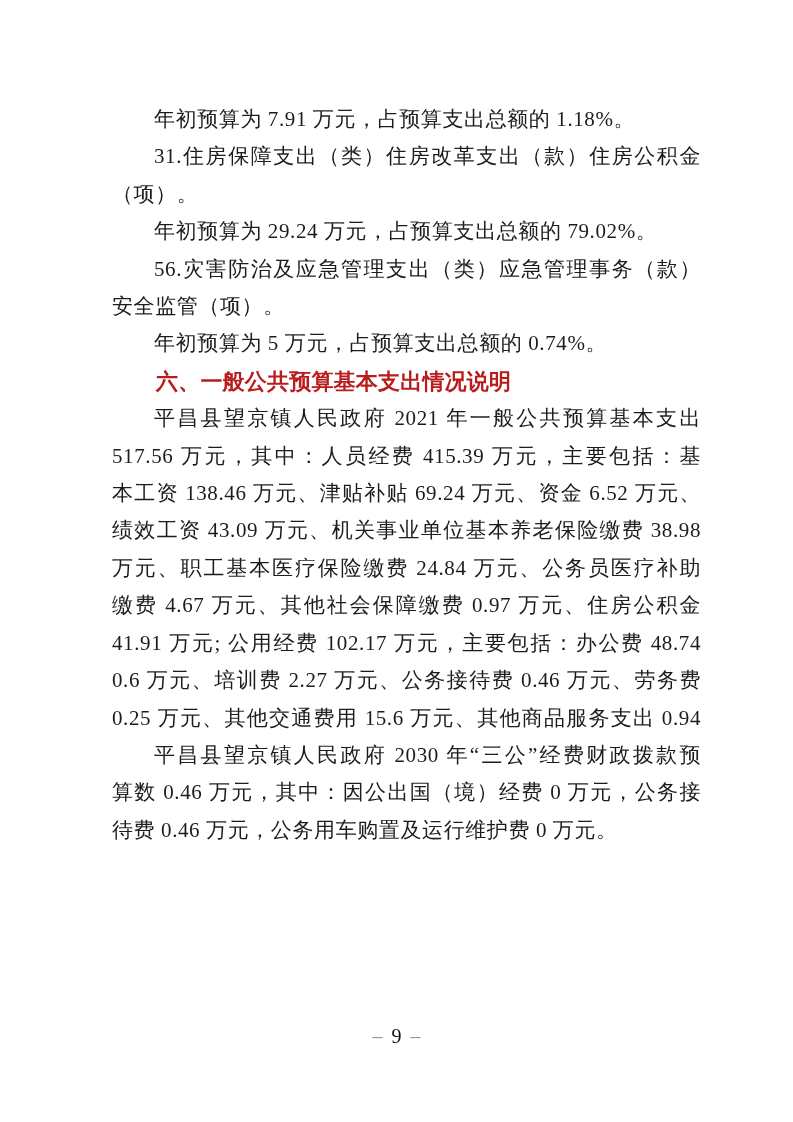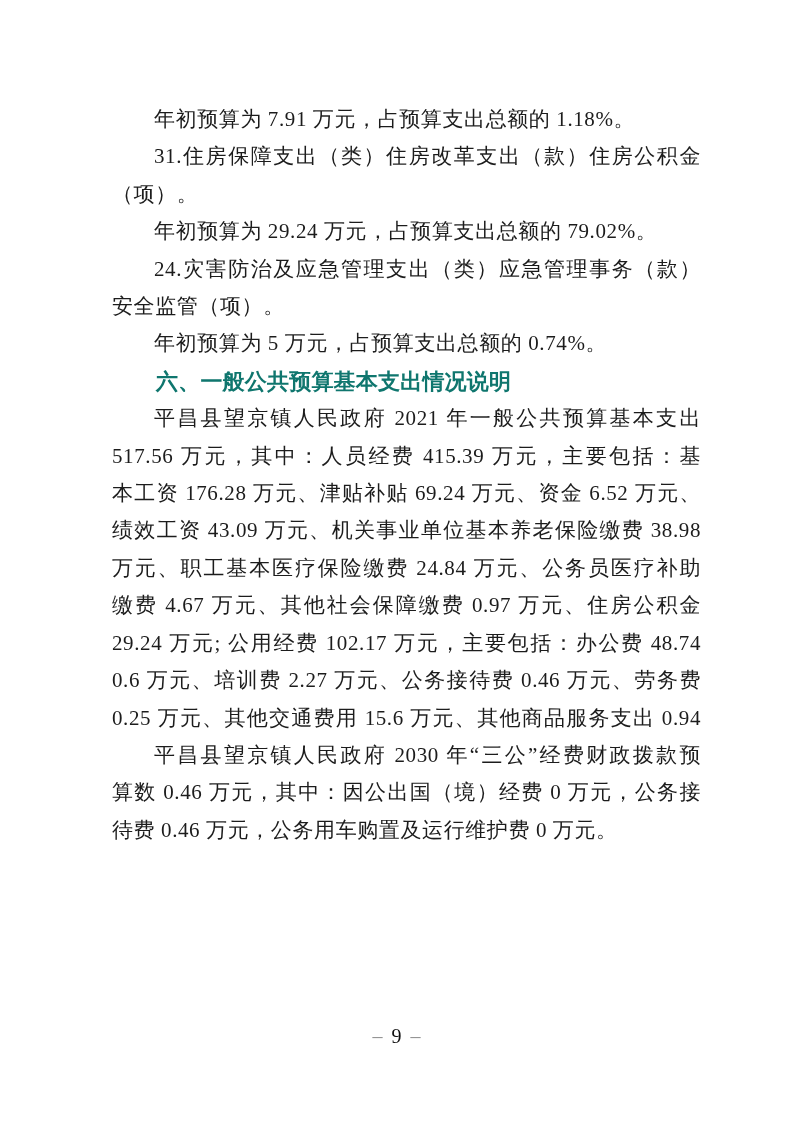--- a/index.html
+++ b/index.html
@@ -37,21 +37,21 @@
   }
   
   .line.indent {
     text-indent: 2em;
   }
   .heading .line {
     font-family: "DejaVu Sans", "Liberation Sans", sans-serif;
     font-weight: 700;
     font-size: 22px;
     letter-spacing: 0.2px;
-    color: #0f766e;
+    color: #b91c1c;
   }
   .page-footer {
     position: absolute;
     top: 1022px;
     left: 0;
     width: 100%;
     text-align: center;
     font-size: 20px;
     line-height: 28px;
   }
@@ -73,37 +73,37 @@
         <div class="line indent">年初预算为 7.91 万元，占预算支出总额的 1.18%。</div>
       </div>
       <div class="paragraph">
         <div class="line indent fill">31.住房保障支出（类）住房改革支出（款）住房公积金</div>
         <div class="line">（项）。</div>
       </div>
       <div class="paragraph">
         <div class="line indent">年初预算为 29.24 万元，占预算支出总额的 79.02%。</div>
       </div>
       <div class="paragraph">
-        <div class="line indent fill">24.灾害防治及应急管理支出（类）应急管理事务（款）</div>
+        <div class="line indent fill">56.灾害防治及应急管理支出（类）应急管理事务（款）</div>
         <div class="line">安全监管（项）。</div>
       </div>
       <div class="paragraph">
         <div class="line indent">年初预算为 5 万元，占预算支出总额的 0.74%。</div>
       </div>
       <div class="heading">
         <div class="line indent">六、一般公共预算基本支出情况说明</div>
       </div>
       <div class="paragraph">
         <div class="line indent fill">平昌县望京镇人民政府 2021 年一般公共预算基本支出</div>
         <div class="line fill">517.56 万元，其中：人员经费 415.39 万元，主要包括：基</div>
-        <div class="line fill">本工资 176.28 万元、津贴补贴 69.24 万元、资金 6.52 万元、</div>
+        <div class="line fill">本工资 138.46 万元、津贴补贴 69.24 万元、资金 6.52 万元、</div>
         <div class="line fill">绩效工资 43.09 万元、机关事业单位基本养老保险缴费 38.98</div>
         <div class="line fill">万元、职工基本医疗保险缴费 24.84 万元、公务员医疗补助</div>
         <div class="line fill">缴费 4.67 万元、其他社会保障缴费 0.97 万元、住房公积金</div>
-        <div class="line fill">29.24 万元; 公用经费 102.17 万元，主要包括：办公费 48.74</div>
+        <div class="line fill">41.91 万元; 公用经费 102.17 万元，主要包括：办公费 48.74</div>
         <div class="line fill">0.6 万元、培训费 2.27 万元、公务接待费 0.46 万元、劳务费</div>
         <div class="line fill">0.25 万元、其他交通费用 15.6 万元、其他商品服务支出 0.94</div>
       </div>
       <div class="paragraph">
         <div class="line indent fill">平昌县望京镇人民政府 2030 年“三公”经费财政拨款预</div>
         <div class="line fill">算数 0.46 万元，其中：因公出国（境）经费 0 万元，公务接</div>
         <div class="line">待费 0.46 万元，公务用车购置及运行维护费 0 万元。</div>
       </div>
     </main>
   <footer class="page-footer">

